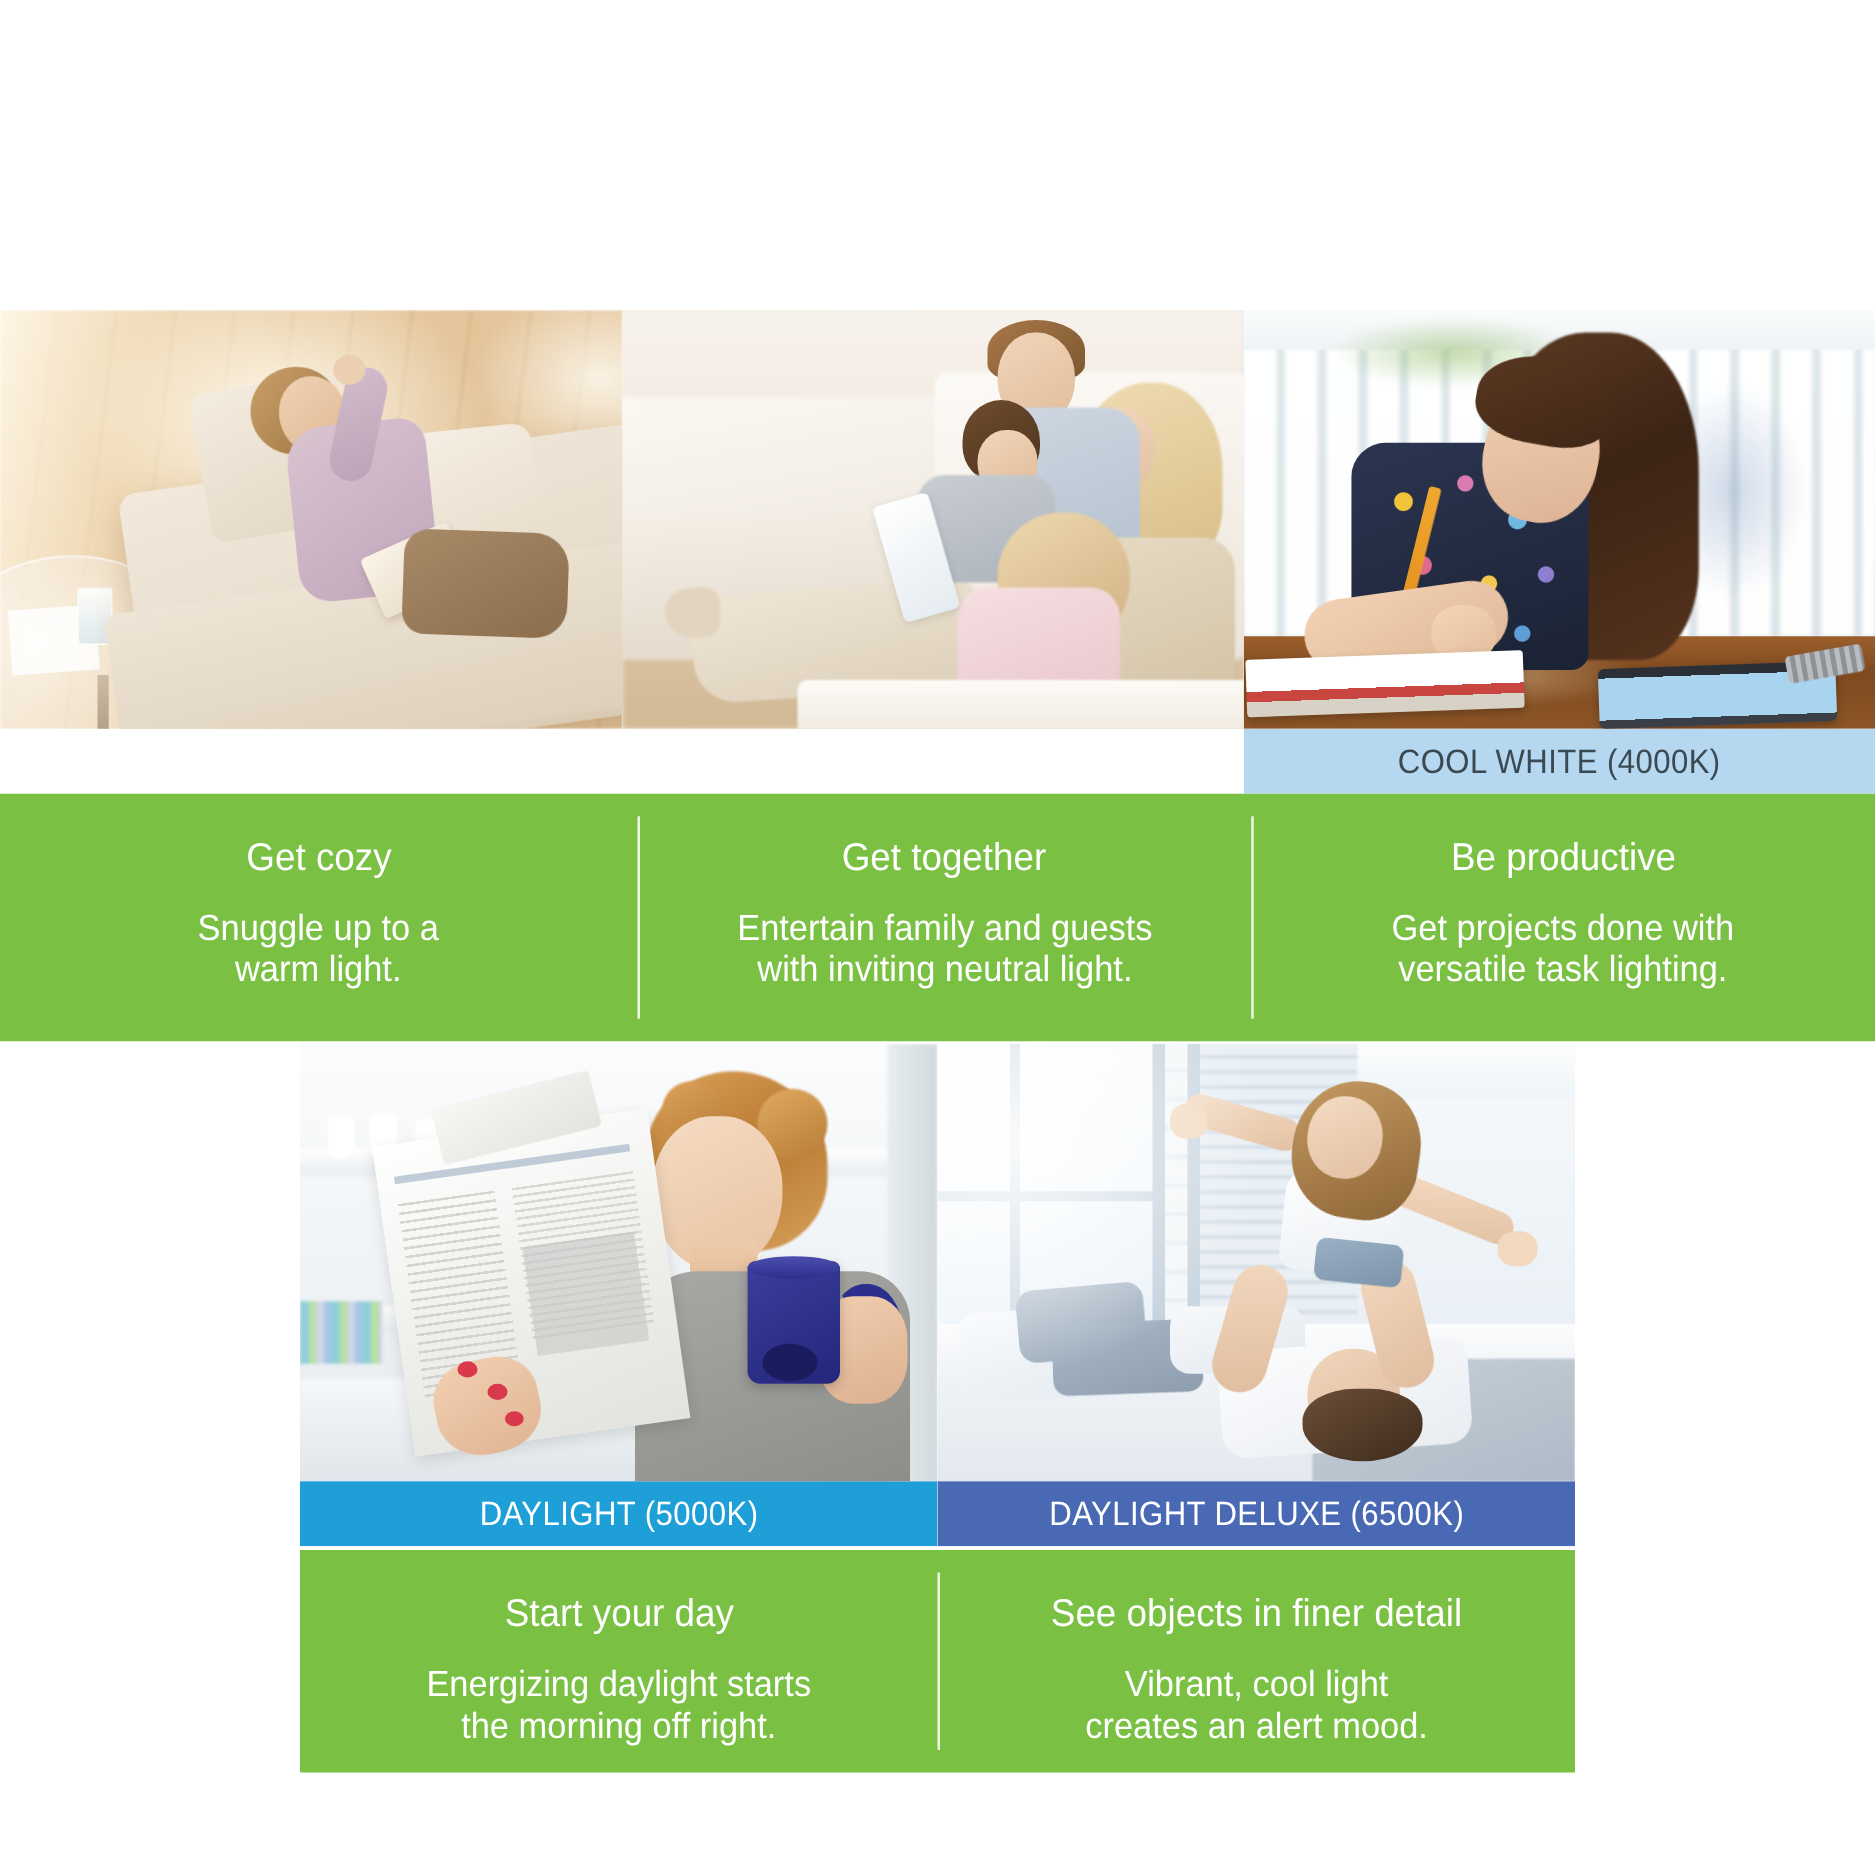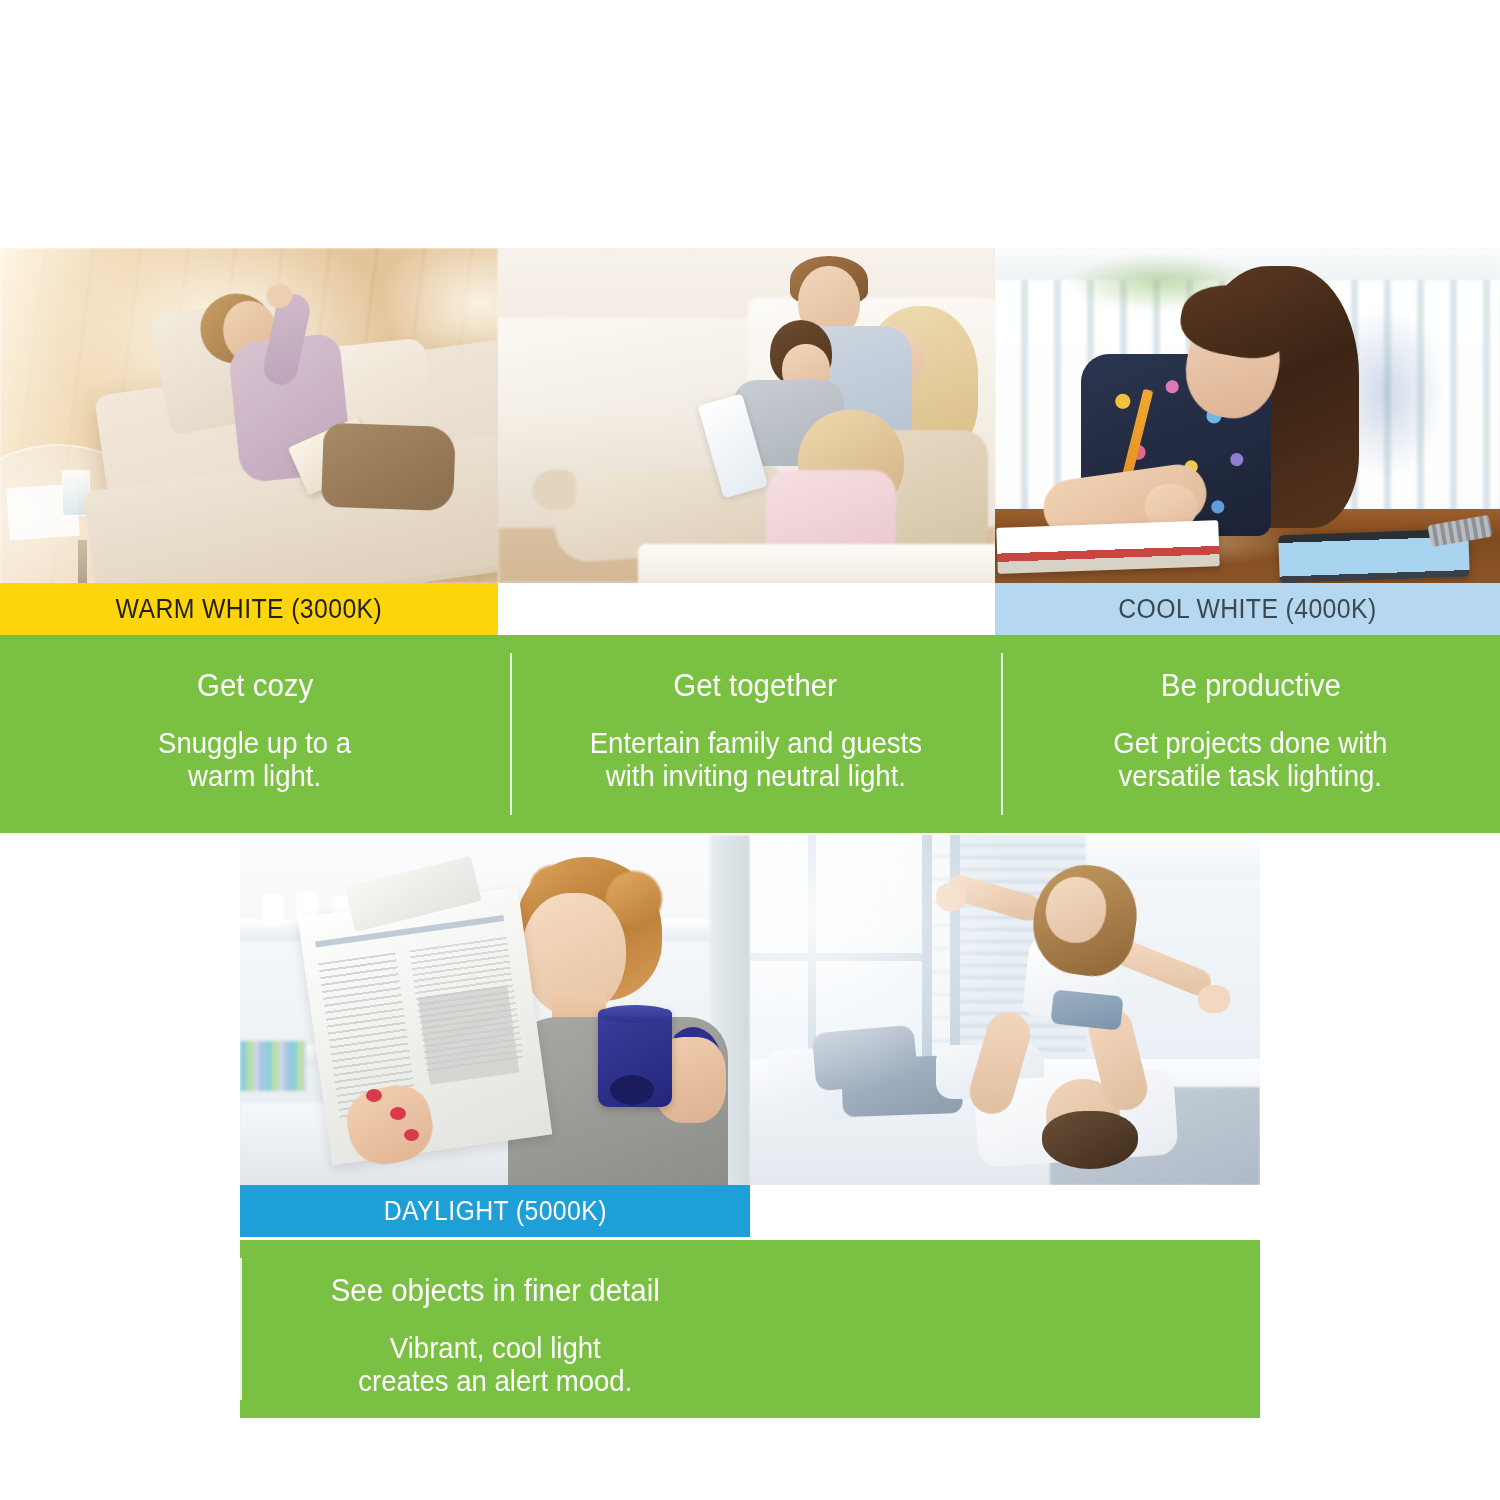--- a/index.html
+++ b/index.html
@@ -333,23 +333,20 @@
             <div class="s1-hair"></div>
               <div class="s1-head"></div>
             <div class="s1-torso"></div>
               <div class="s1-arm"></div>
               <div class="s1-hand"></div>
             <div class="s1-book"></div>
               <div class="s1-legs"></div>
           </div>
         </div>
       </div>
-      <div class="labelbar" style="background:#fdd50a;color:#231f20;">
-        <span>WARM WHITE (3000K)</span>
-      </div>
     </div>
 
     <div class="cell" style="width:497px;">
       <div class="photo" style="width:497px;height:335px;">
         <div class="scene s2">
           <div class="s2-wall"></div>
             <div class="s2-floor"></div>
           <div class="s2-sofaL"></div>
             <div class="s2-sofaL2"></div>
             <div class="s2-sofaR"></div>
@@ -496,25 +493,35 @@
             <div class="s5-kid-handL"></div>
           <div class="s5-kid-armR"></div>
             <div class="s5-kid-handR"></div>
           <div class="s5-kid-body"></div>
             <div class="s5-kid-short"></div>
           <div class="s5-kid-hair"></div>
             <div class="s5-kid-head"></div>
           <div class="s5-light"></div>
         </div>
       </div>
+      <div class="labelbar" style="background:#4a69b5;color:#ffffff;">
+        <span>DAYLIGHT DELUXE (6500K)</span>
+      </div>
     </div>
   </div>
 
   <div class="greenrow green2">
     <div class="greeninner">
+      <div class="gcell" style="width:510px;">
+        <div class="gtitle">Start your day</div>
+        <div class="gbody">
+          <div>Energizing daylight starts</div>
+          <div>the morning off right.</div>
+        </div>
+      </div>
       <div class="gcell" style="width:510px;">
         <div class="divider"></div>
         <div class="gtitle">See objects in finer detail</div>
         <div class="gbody">
           <div>Vibrant, cool light</div>
           <div>creates an alert mood.</div>
         </div>
       </div>
     </div>
   </div>

